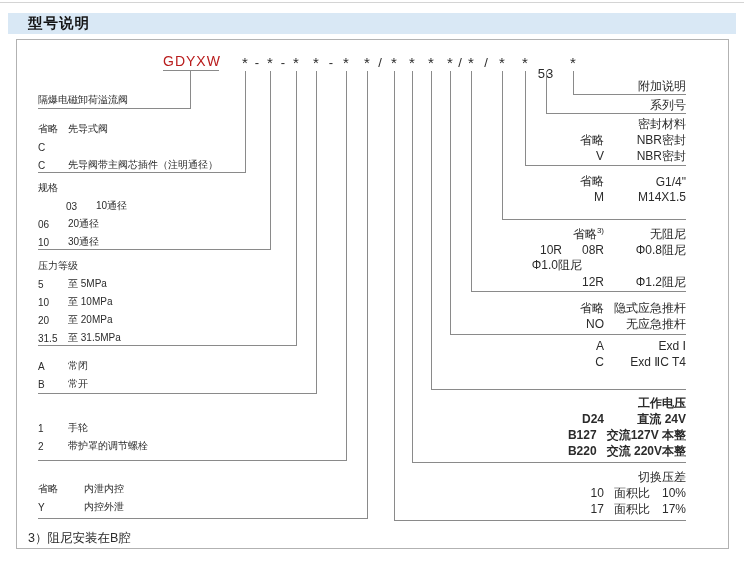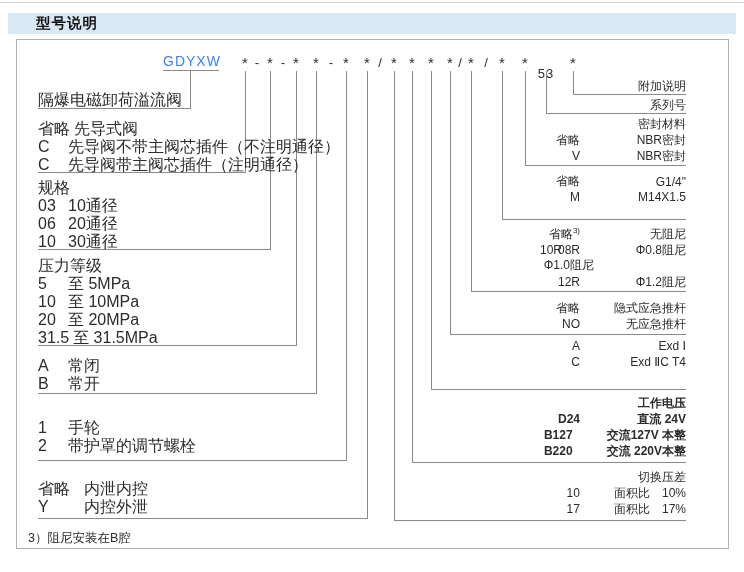--- a/index.html
+++ b/index.html
@@ -5,43 +5,43 @@
   html,body{margin:0;padding:0;background:#ffffff;}
   .page{
     position:relative;width:744px;height:572px;overflow:hidden;background:#ffffff;
     font-family:"Liberation Sans","DejaVu Sans",sans-serif;color:#2b2b2b;
   }
   .top-rule{position:absolute;left:0;top:2px;width:744px;height:1px;background:#d4d4d4;}
   .section-bar{
     position:absolute;left:8px;top:13px;width:728px;height:21px;
     background:#d9e8f5;display:flex;align-items:center;
   }
-  .section-bar span{font-size:14.5px;font-weight:bold;color:#141414;padding-left:28px;letter-spacing:1px;}
+  .section-bar span{font-size:14.5px;font-weight:bold;color:#141414;padding-left:20px;letter-spacing:1px;}
   .canvas{
     position:absolute;left:16px;top:39px;width:713px;height:510px;
     border:1px solid #b2b2b2;background:#ffffff;box-sizing:border-box;
   }
   .model-prefix{
     position:absolute;left:163px;top:53px;width:56px;height:17px;
-    text-align:center;font-size:14px;letter-spacing:1px;color:#3b82f6;
+    text-align:center;font-size:14px;letter-spacing:1px;color:#b91c1c;
     border-bottom:1px solid #8a8a8a;
   }
   .tok{position:absolute;transform:translateX(-50%);color:#2b2b2b;white-space:nowrap;}
   .tok.star{top:55px;font-size:15px;line-height:15px;}
   .tok.sep{top:55px;font-size:13px;line-height:15px;}
   .tok.num{top:66px;font-size:13px;line-height:15px;letter-spacing:1px;}
   .vline{position:absolute;width:1px;background:#8a8a8a;}
   .hline{position:absolute;height:1px;background:#8a8a8a;}
   .lgroup{position:absolute;left:38px;}
-  .lrow{display:flex;align-items:center;font-size:16px;white-space:nowrap;}
+  .lrow{display:flex;align-items:center;font-size:10px;white-space:nowrap;}
   .lrow .rcode{display:inline-block;flex:0 0 auto;margin-right:4px;}
   .rgroup{position:absolute;right:58px;width:280px;}
   .rrow{display:flex;justify-content:flex-end;align-items:center;font-size:12px;white-space:nowrap;}
   .rrow .rcode{text-align:right;min-width:42px;margin-right:10px;}
-  .rrow .rlabel{text-align:right;min-width:72px;margin-left:24px;}
+  .rrow .rlabel{text-align:right;min-width:72px;}
   .rrow.hdr .rlabel{min-width:0;}
   sup{font-size:8px;line-height:0;}
   .footnote{position:absolute;left:28px;top:530px;font-size:12.5px;color:#2b2b2b;}
 </style>
 </head>
 <body>
 
 <div class="page">
   <div class="top-rule"></div>
   <div class="section-bar">
@@ -112,32 +112,31 @@
           <div class="rlabel">隔爆电磁卸荷溢流阀</div>
         </div>
       </div>
       <div class="lgroup" style="top: 120px;">
         <div class="lrow" style="height: 18px;">
           <div class="rcode" style="min-width: 26px;">省略</div>
           <div class="rlabel">先导式阀</div>
         </div>
         <div class="lrow" style="height: 18px;">
           <div class="rcode" style="min-width: 26px;">C</div>
-          <div class="rlabel">先导阀不带主阀芯插件（不注明通径）</div>
         </div>
         <div class="lrow" style="height: 18px;">
           <div class="rcode" style="min-width: 26px;">C</div>
           <div class="rlabel">先导阀带主阀芯插件（注明通径）</div>
         </div>
       </div>
       <div class="lgroup" style="top: 179px;">
         <div class="lrow" style="height: 18px;">
           <div class="rlabel">规格</div>
         </div>
-        <div class="lrow" style="height: 18px;">
+        <div class="lrow" style="height: 18px; margin-left: 28px;">
           <div class="rcode" style="min-width: 26px;">03</div>
           <div class="rlabel">10通径</div>
         </div>
         <div class="lrow" style="height: 18px;">
           <div class="rcode" style="min-width: 26px;">06</div>
           <div class="rlabel">20通径</div>
         </div>
         <div class="lrow" style="height: 18px;">
           <div class="rcode" style="min-width: 26px;">10</div>
           <div class="rlabel">30通径</div>

